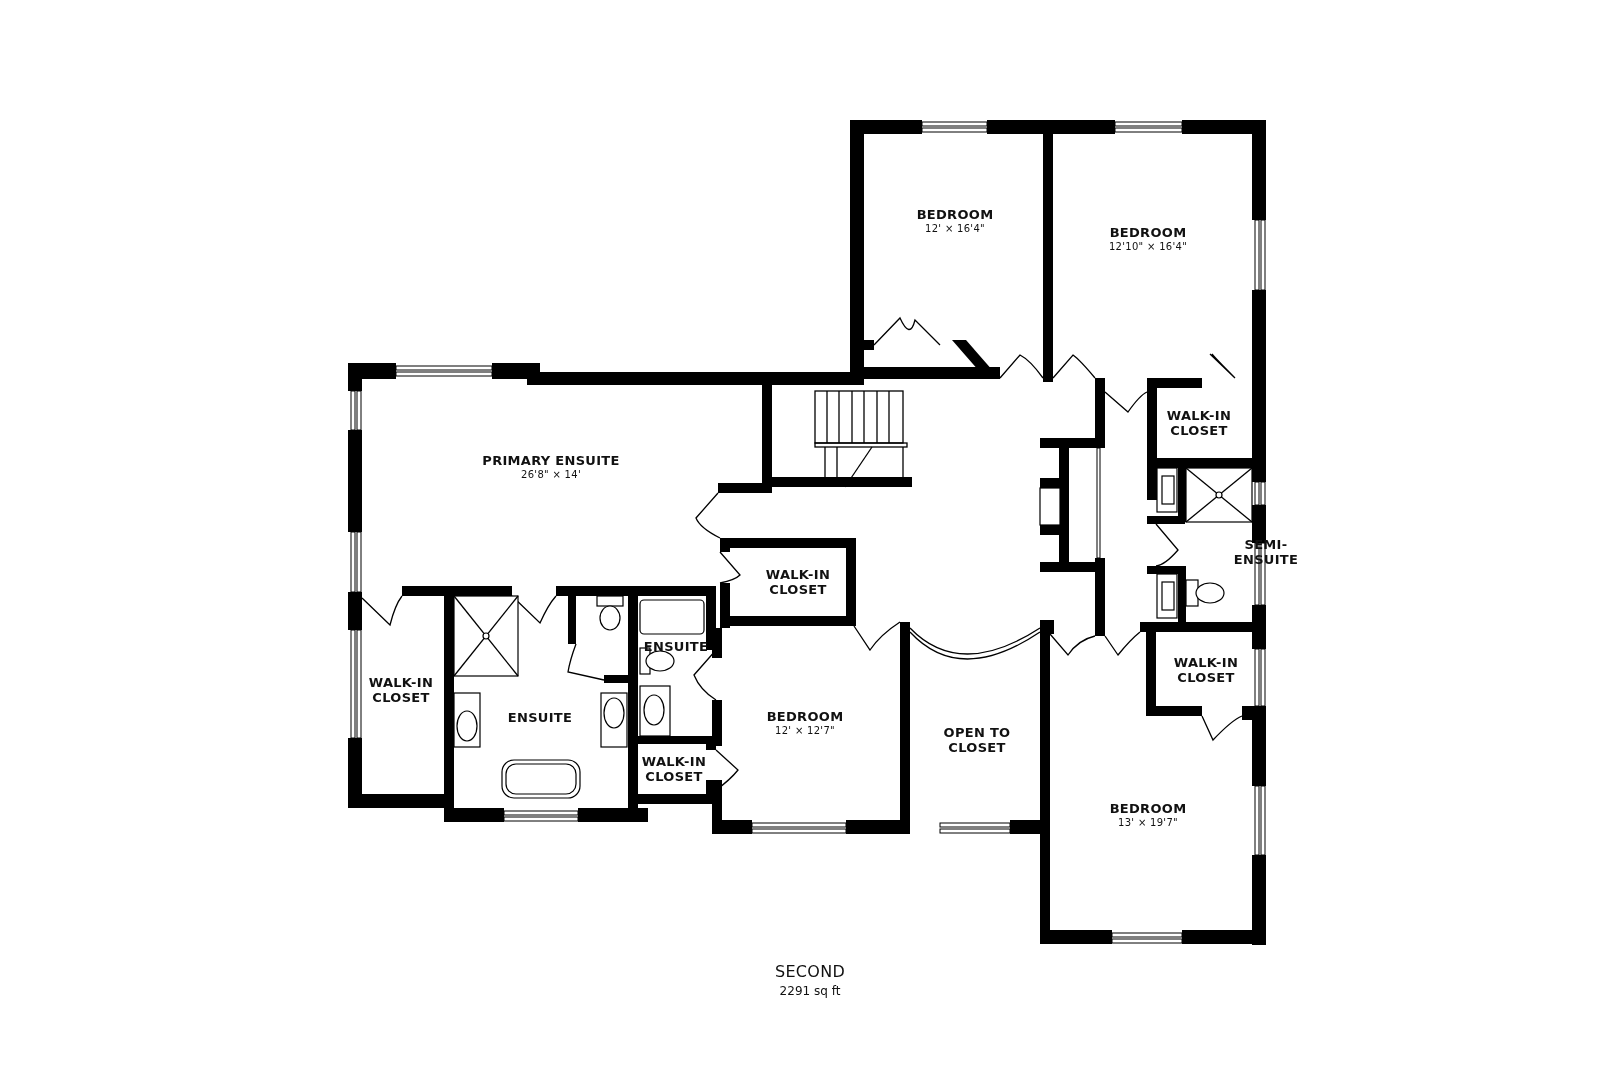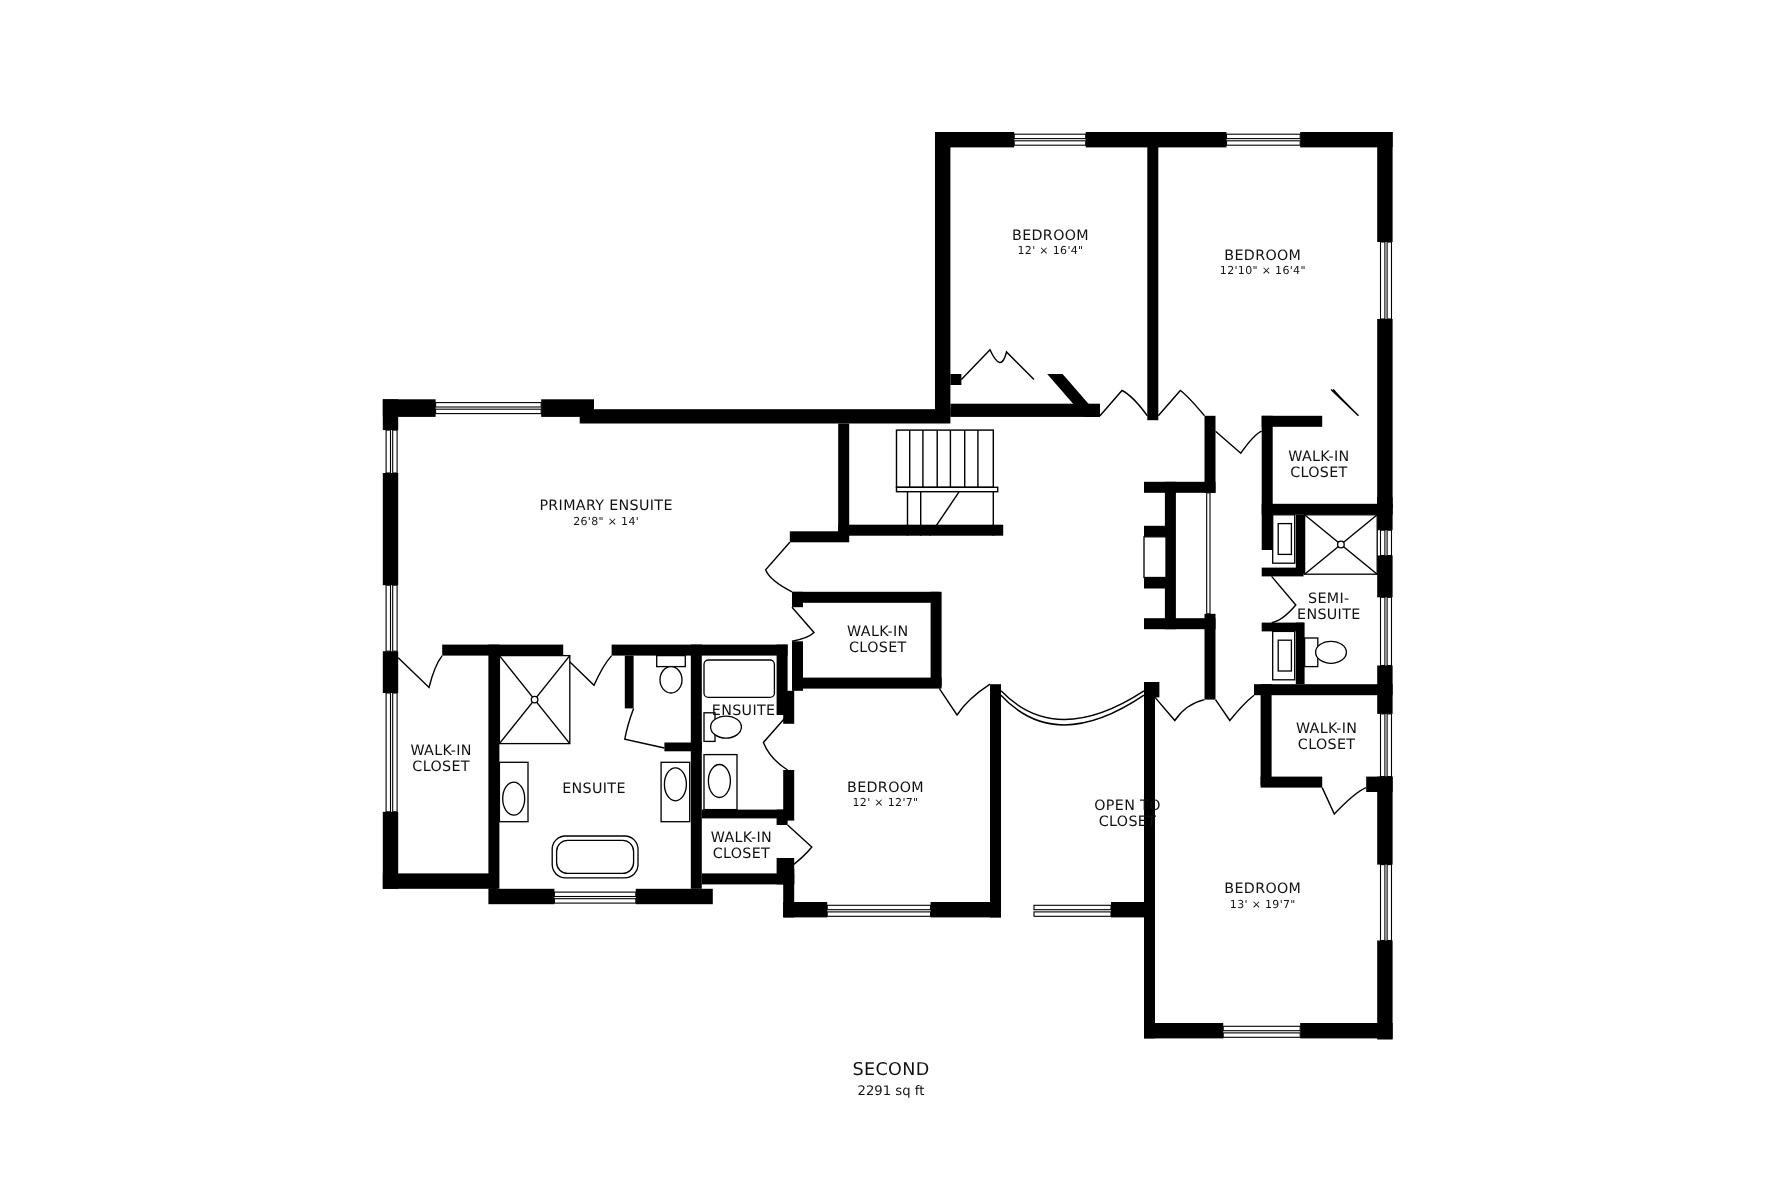--- a/index.html
+++ b/index.html
@@ -3,21 +3,21 @@
 <meta charset="utf-8">
 <style>
   html, body { margin: 0; padding: 0; background: #ffffff; }
   body { width: 1620px; height: 1080px; position: relative; overflow: hidden; font-family: "DejaVu Sans", sans-serif; color: #111; }
   #plan { position: absolute; left: 0; top: 0; width: 1620px; height: 1080px; }
   .wall { fill: #000; }
   .thin { fill: none; stroke: #000; stroke-width: 1.3; }
   .win { fill: #fff; stroke: #000; stroke-width: 1; }
   .fixture { fill: #fff; stroke: #000; stroke-width: 1.2; }
   .lbl { position: absolute; text-align: center; transform: translateX(-50%); line-height: 1.15; white-space: nowrap; }
-  .lbl .name { font-size: 13px; letter-spacing: 0.3px; display: block; }
+  .lbl .name { font-size: 13px; letter-spacing: 0.3px; display: block; font-weight: bold; }
   .lbl .dim { font-size: 10px; display: block; letter-spacing: 0.3px; }
   .footer { position: absolute; left: 810px; top: 962px; transform: translateX(-50%); text-align: center; }
   .footer .floor { font-size: 16px; display: block; letter-spacing: 0.3px; }
   .footer .area { font-size: 12px; display: block; margin-top: 3px; }
 </style>
 </head>
 <body>
 
 <svg id="plan" viewBox="0 0 1620 1080" xmlns="http://www.w3.org/2000/svg">
   <g>
@@ -224,21 +224,21 @@
   <span class="dim">26'8" × 14'</span>
 </div>
 <div class="lbl" style="left:1199px; top:409px;">
   <span class="name">WALK-IN</span>
   <span class="name">CLOSET</span>
 </div>
 <div class="lbl" style="left:798px; top:568px;">
   <span class="name">WALK-IN</span>
   <span class="name">CLOSET</span>
 </div>
-<div class="lbl" style="left:1208px; top:538px;">
+<div class="lbl" style="left:1266px; top:538px;">
   <span class="name">SEMI-</span>
   <span class="name">ENSUITE</span>
 </div>
 <div class="lbl" style="left:676px; top:640px;">
   <span class="name">ENSUITE</span>
 </div>
 <div class="lbl" style="left:401px; top:676px;">
   <span class="name">WALK-IN</span>
   <span class="name">CLOSET</span>
 </div>
@@ -246,21 +246,21 @@
   <span class="name">ENSUITE</span>
 </div>
 <div class="lbl" style="left:1206px; top:656px;">
   <span class="name">WALK-IN</span>
   <span class="name">CLOSET</span>
 </div>
 <div class="lbl" style="left:805px; top:710px;">
   <span class="name">BEDROOM</span>
   <span class="dim">12' × 12'7"</span>
 </div>
-<div class="lbl" style="left:977px; top:726px;margin-left:48px;">
+<div class="lbl" style="left:977px; top:726px;">
   <span class="name">OPEN TO</span>
   <span class="name">CLOSET</span>
 </div>
 <div class="lbl" style="left:674px; top:755px;">
   <span class="name">WALK-IN</span>
   <span class="name">CLOSET</span>
 </div>
 <div class="lbl" style="left:1148px; top:802px;">
   <span class="name">BEDROOM</span>
   <span class="dim">13' × 19'7"</span>

